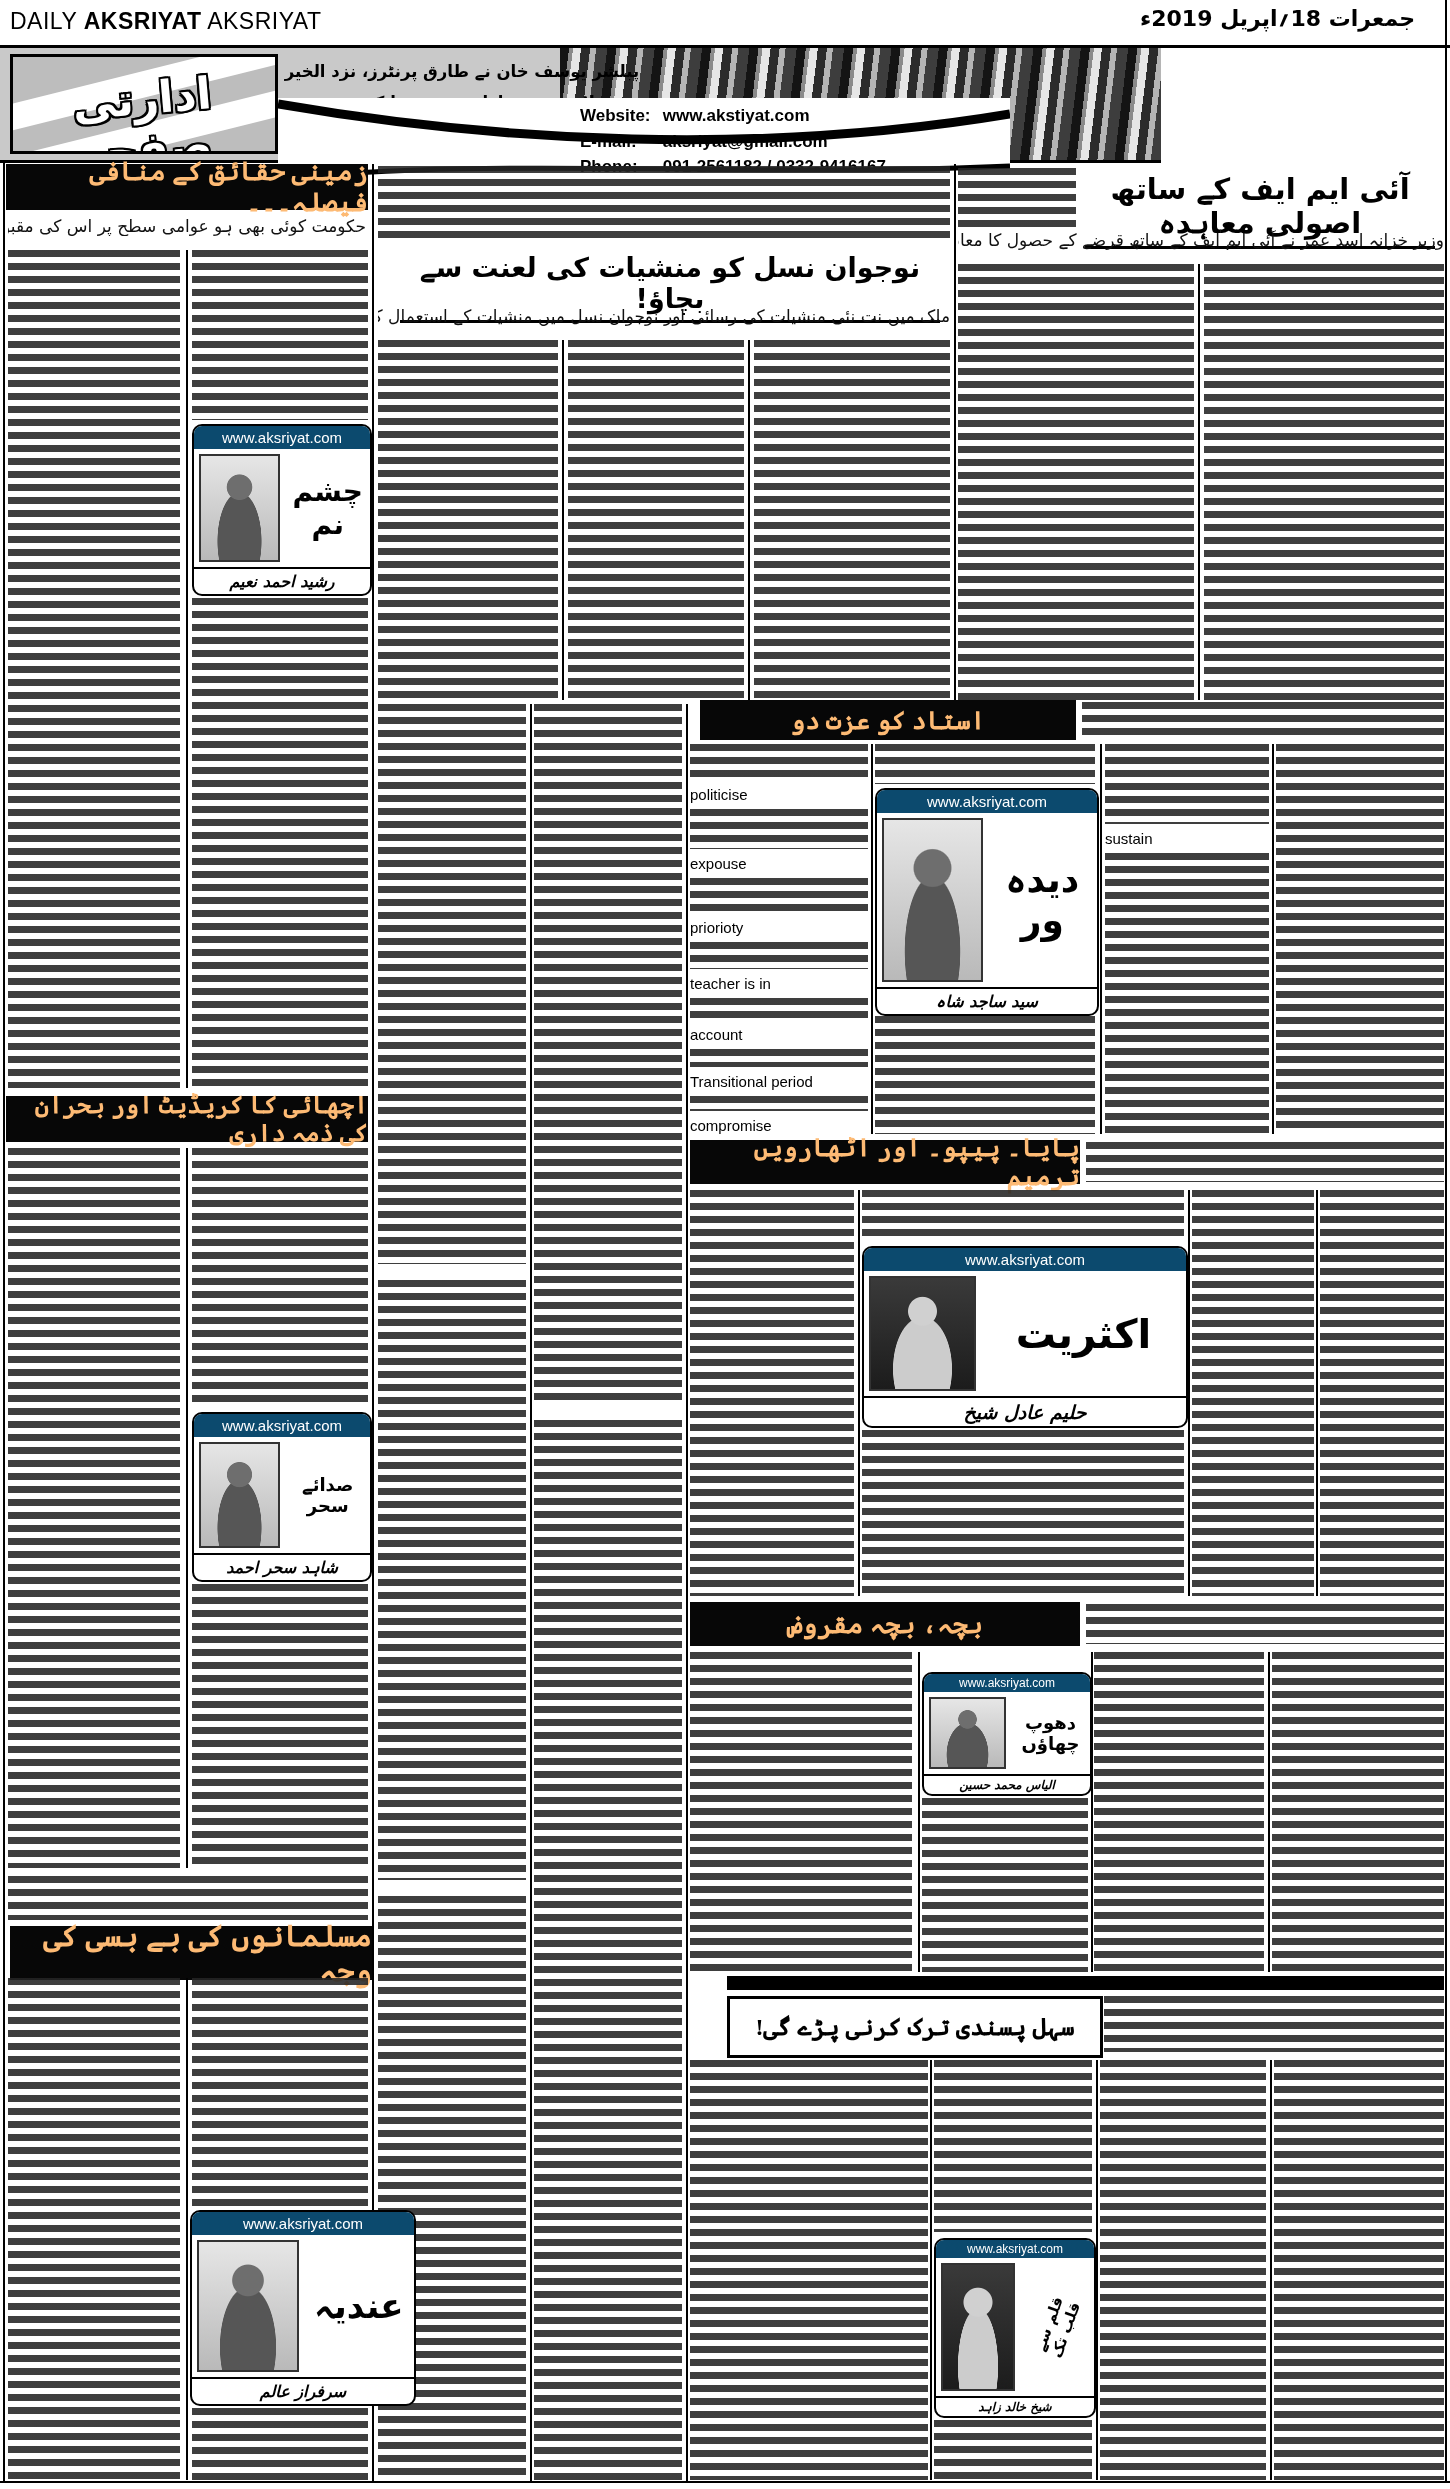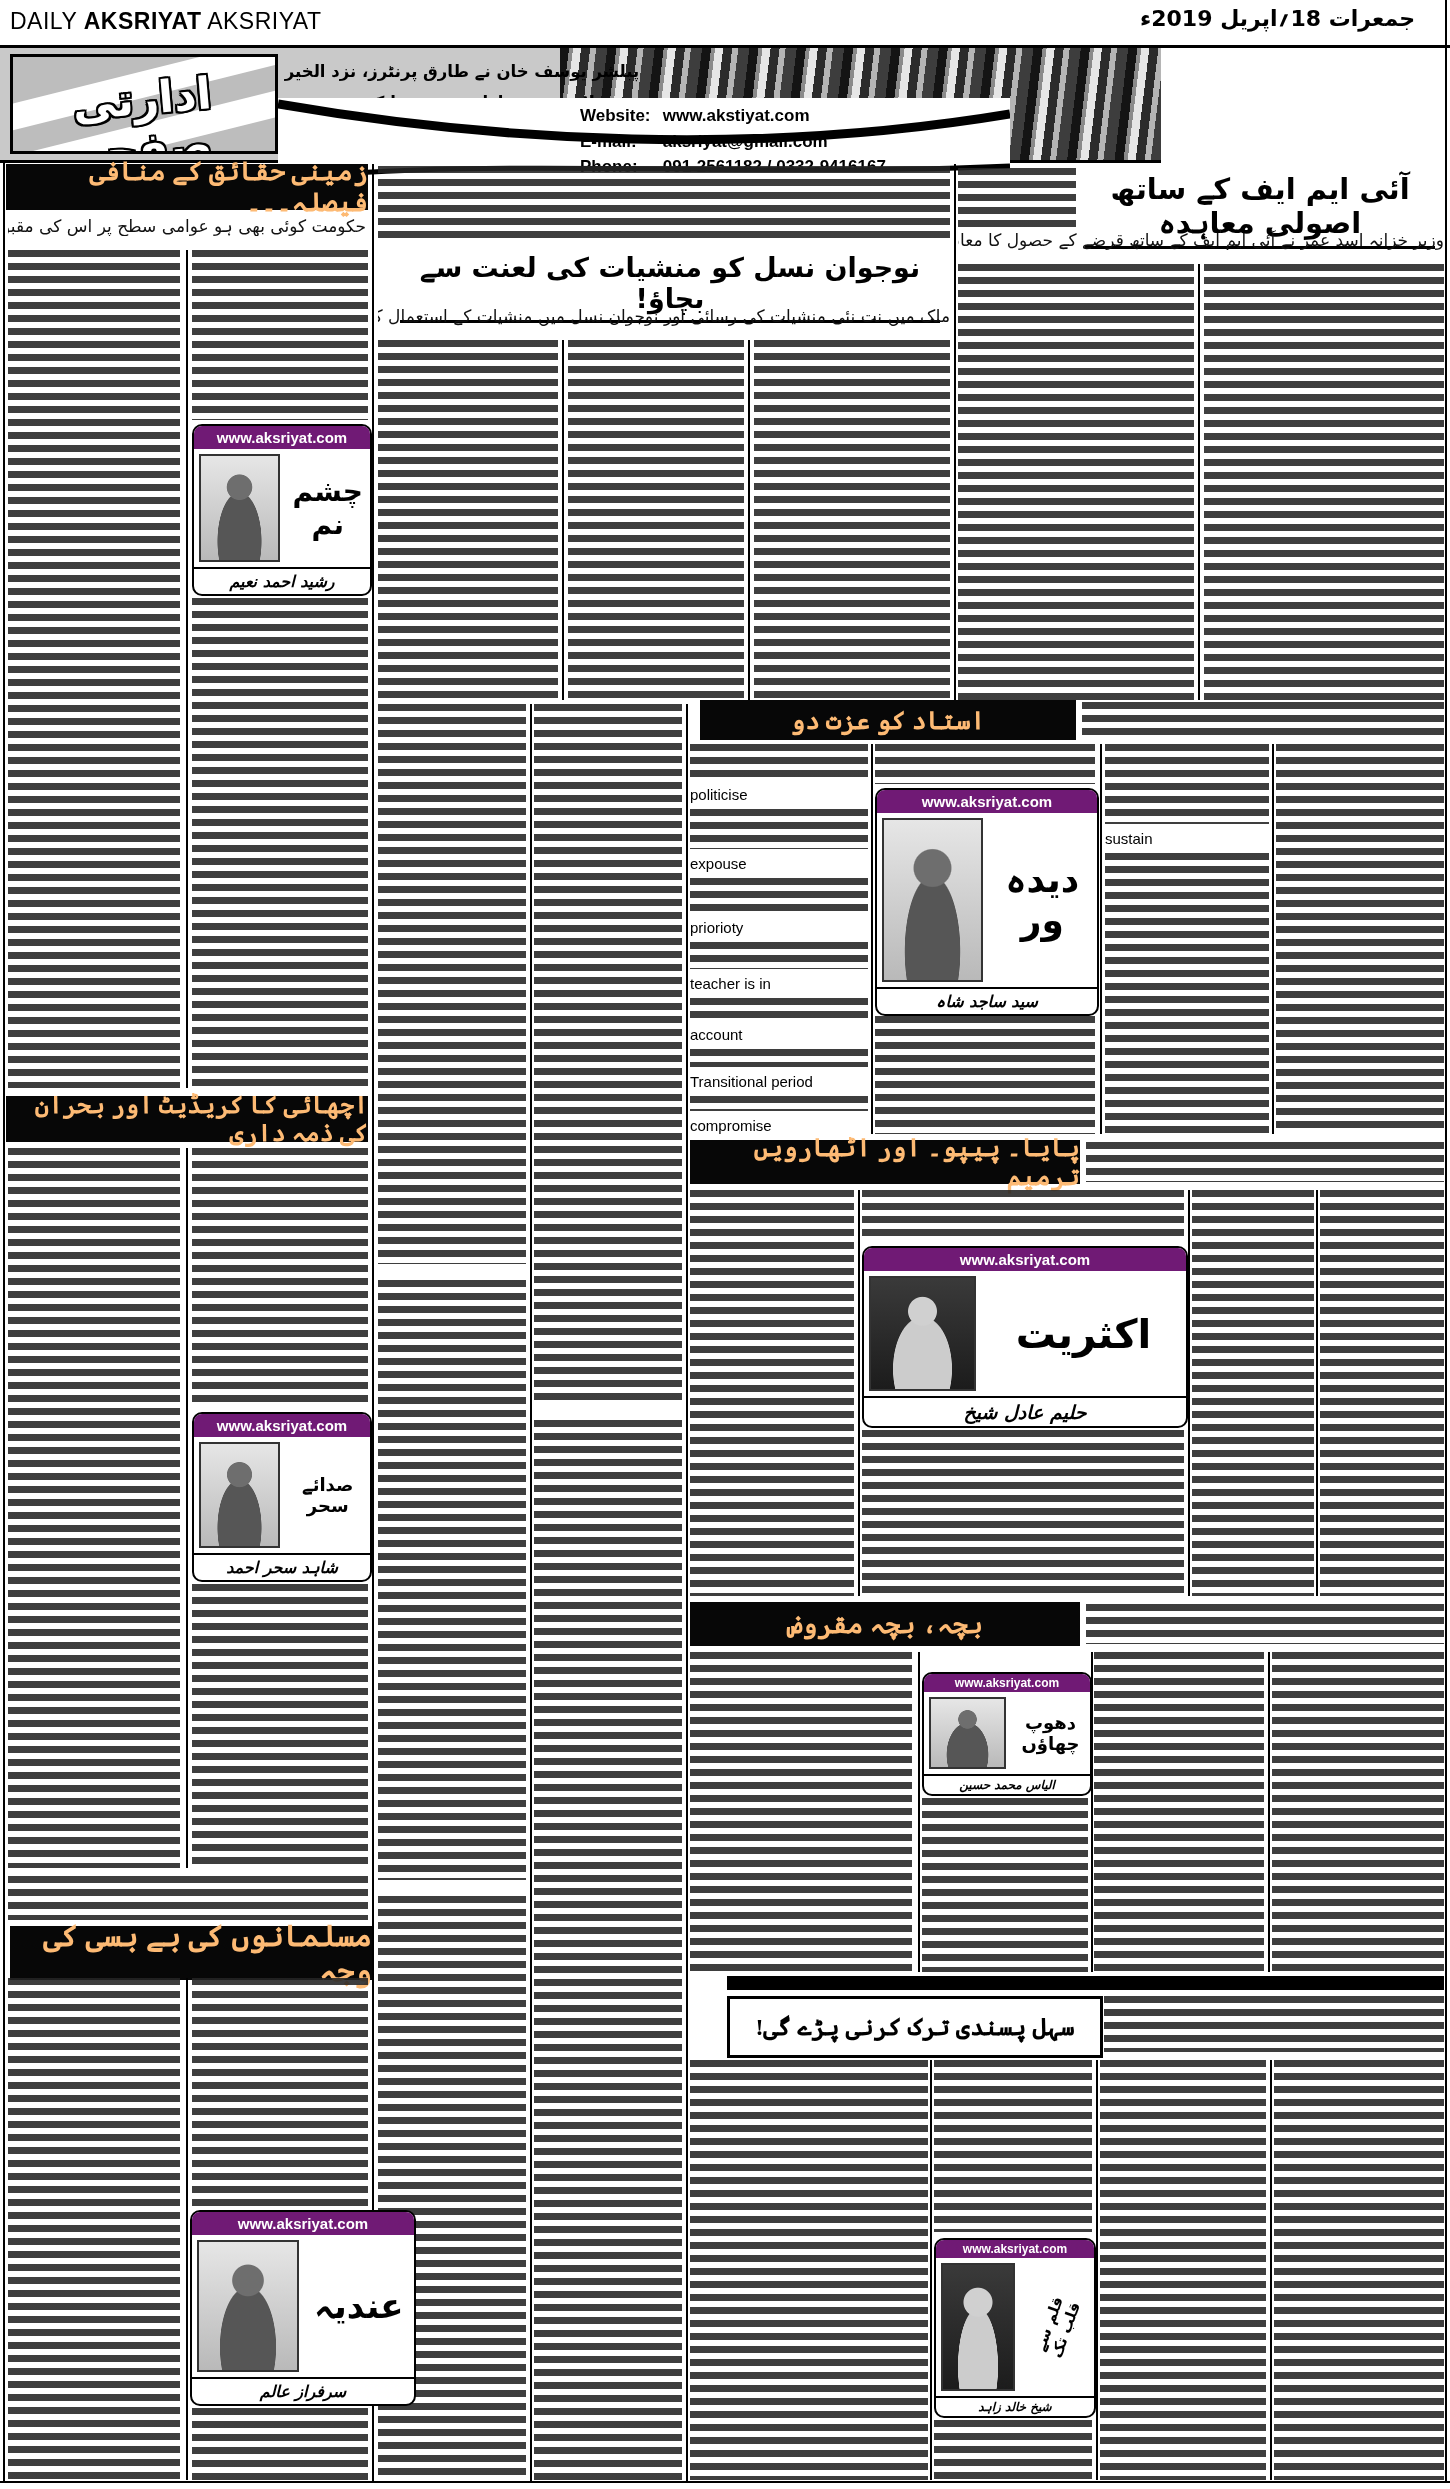--- a/index.html
+++ b/index.html
@@ -42,21 +42,21 @@
   #swoosh{position:absolute;left:278px;top:98px;width:732px;height:86px;background:#fff;}
   #page3{position:absolute;left:22px;top:14px;width:260px;height:56px;background:#000;border-radius:14px;
          box-shadow:0 0 0 3px #fff,0 0 0 6px #000;color:#fff;font-weight:bold;font-size:40px;
          display:flex;align-items:center;justify-content:center;letter-spacing:1px;}
   #contact{position:absolute;left:302px;top:5px;width:430px;font-size:17px;line-height:1.5;}
   #contact .lab{display:inline-block;width:78px;font-weight:bold;}
   #contact .val{font-weight:bold;}
   
   .au-box{position:absolute;border:2px solid #000;border-radius:10px;background:#fff;
           display:flex;flex-direction:column;overflow:hidden;}
-  .au-head{background:#701a75;color:#fff;text-align:center;font-weight:bold;font-size:15px;padding:3px 0;}
+  .au-head{background:#0c4a6e;color:#fff;text-align:center;font-weight:normal;font-size:15px;padding:3px 0;}
   .au-body{flex:1;display:flex;align-items:center;}
   .au-photo{margin:5px;border:2px solid #333;align-self:stretch;flex:0 0 44%;
      background:radial-gradient(circle at 50% 30%,#6e6e6e 15%,transparent 16%),
                 radial-gradient(ellipse at 50% 82%,#565656 40%,transparent 41%),
                 linear-gradient(#e6e6e6,#b9b9b9);}
   .au-photo.dark{background:radial-gradient(circle at 50% 30%,#d0d0d0 15%,transparent 16%),
                 radial-gradient(ellipse at 50% 82%,#cccccc 40%,transparent 41%),
                 linear-gradient(#3a3a3a,#1c1c1c);}
   .au-title{flex:1;text-align:center;font-family:"DejaVu Sans",sans-serif;direction:rtl;font-weight:bold;color:#000;}
   .au-name{border-top:2px solid #000;text-align:center;font-family:"DejaVu Sans",sans-serif;direction:rtl;

